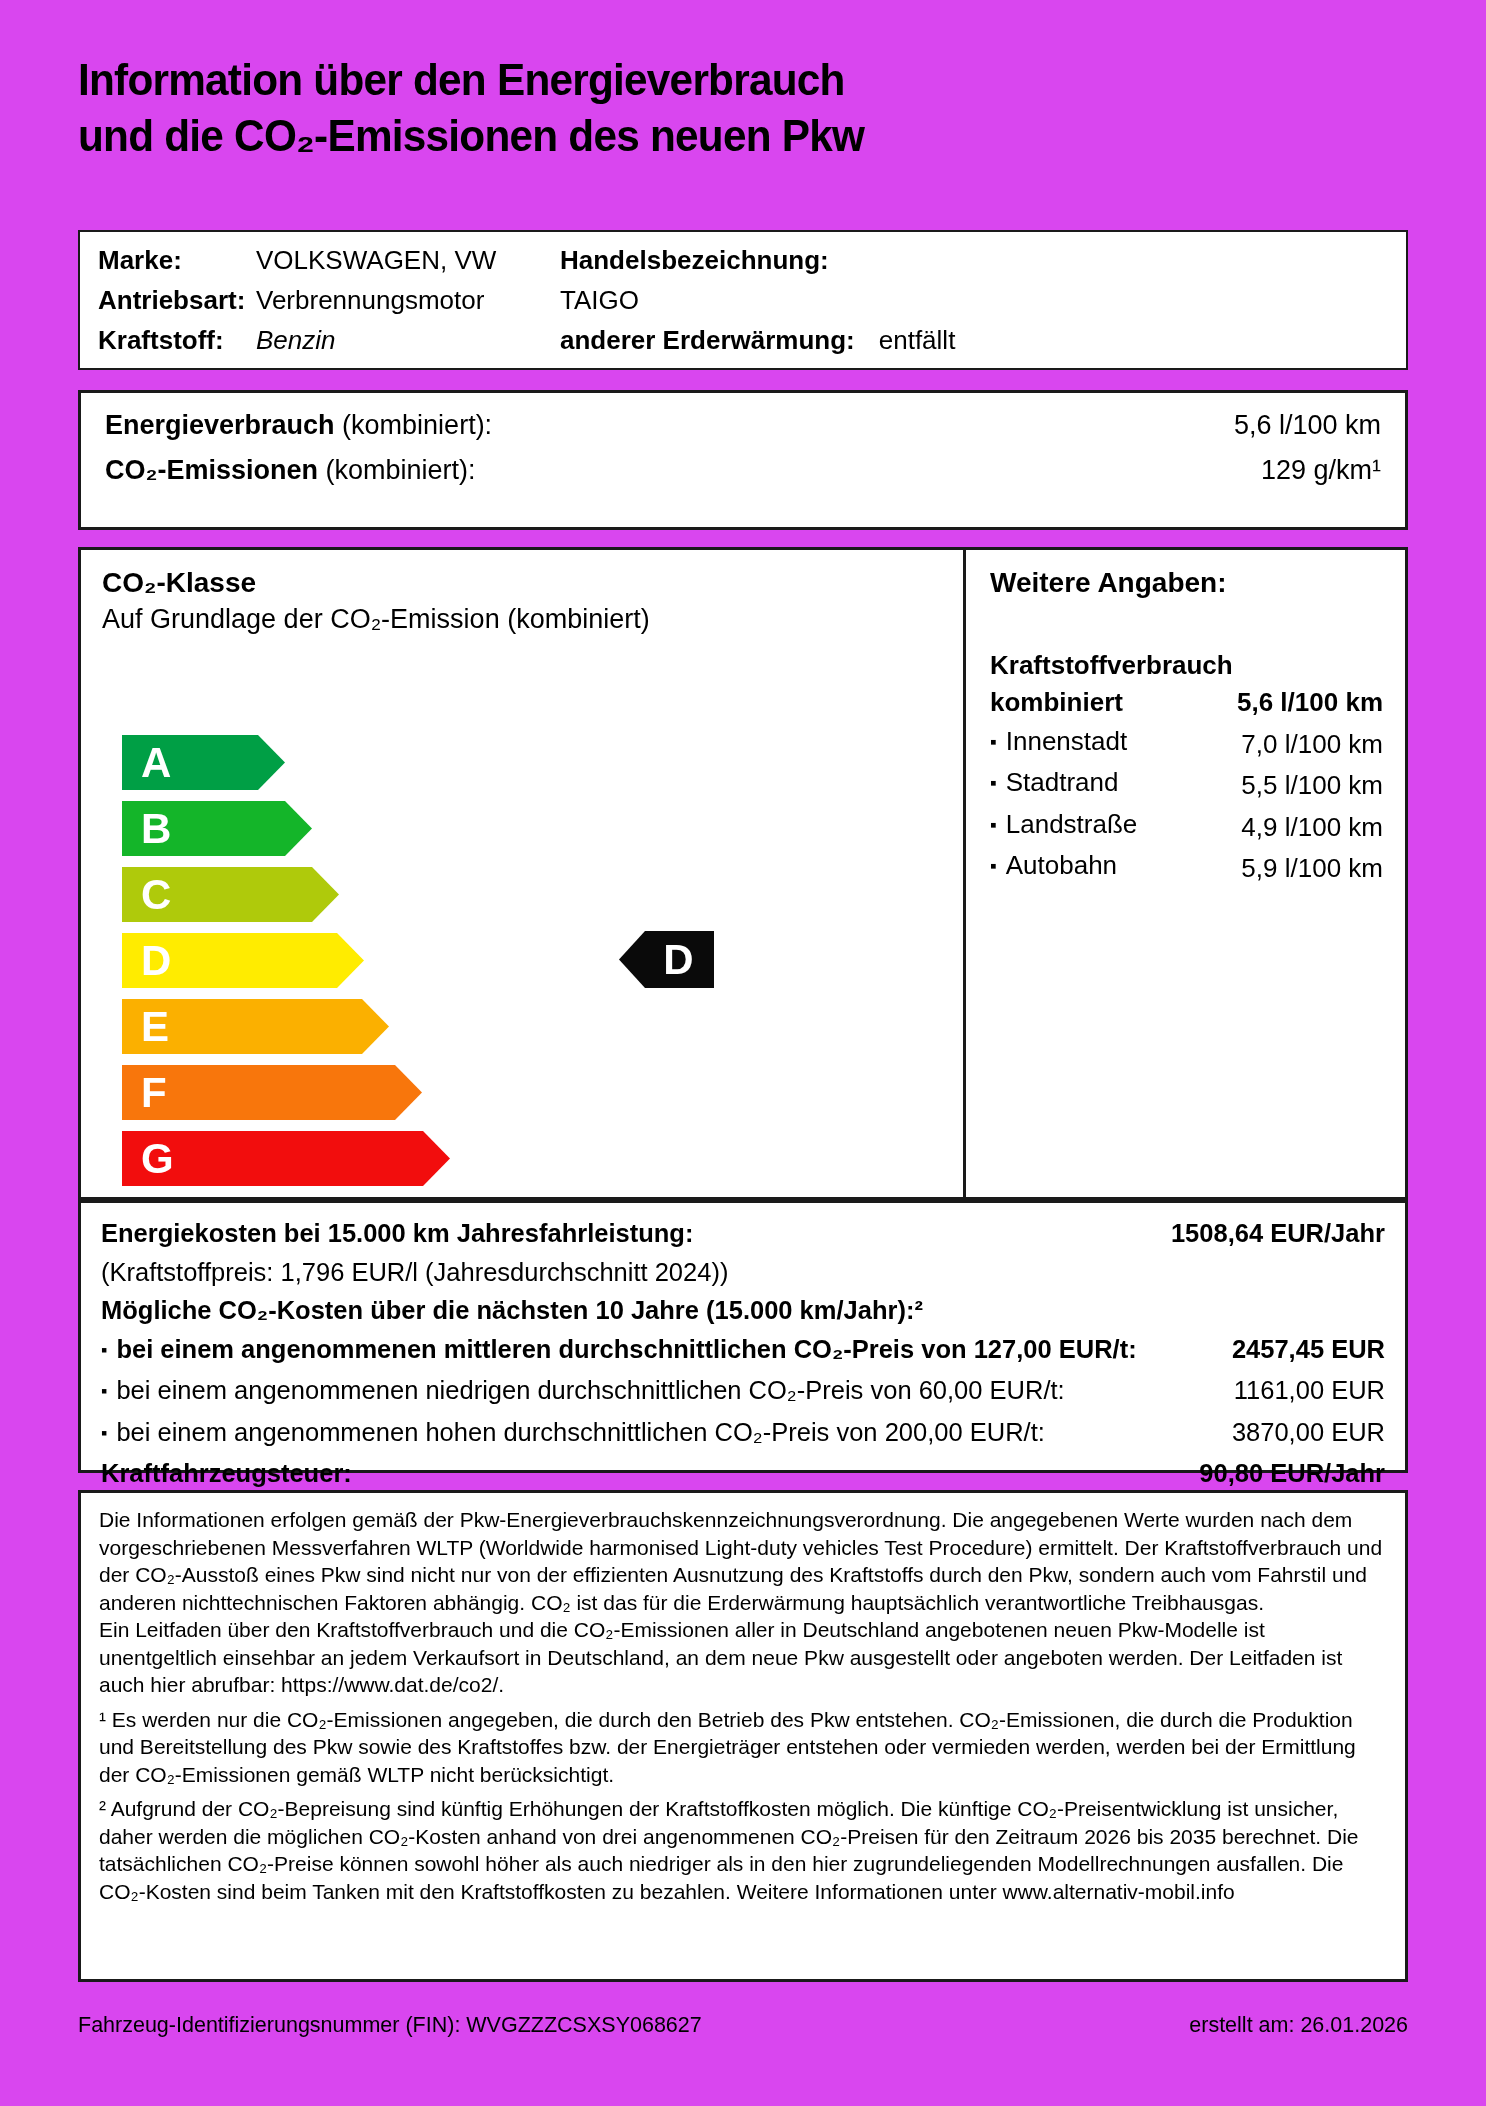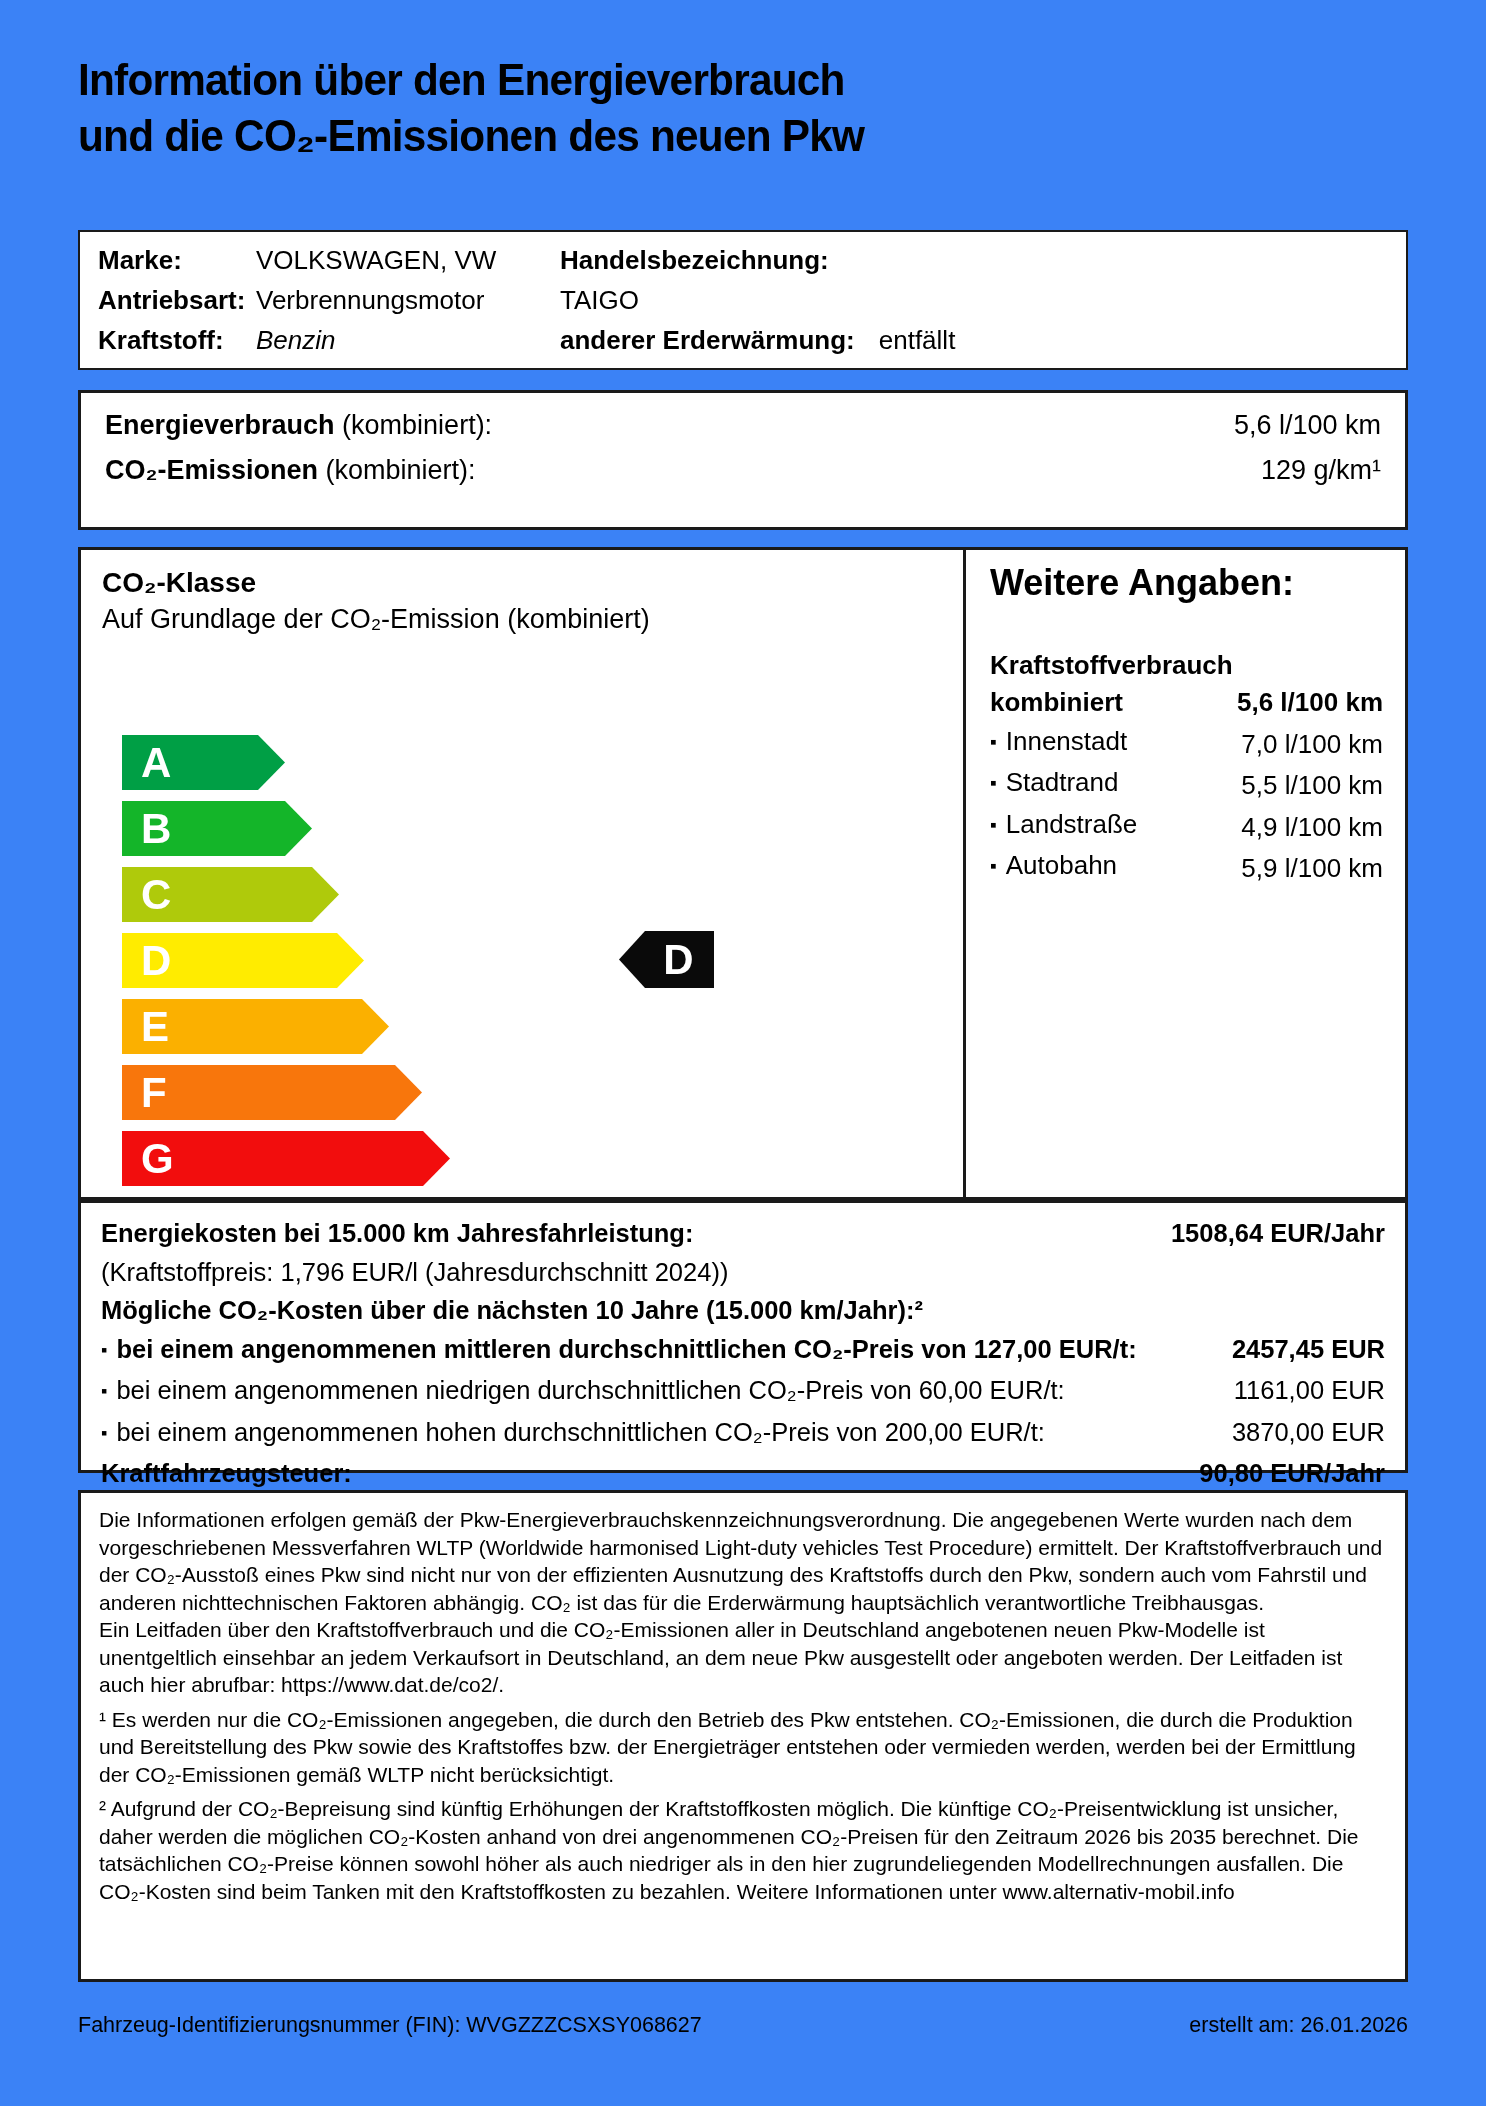--- a/index.html
+++ b/index.html
@@ -1,21 +1,21 @@
 <!DOCTYPE html>
 <html><head>
 <meta charset="utf-8">
 <style>
   * { margin: 0; padding: 0; box-sizing: border-box; }
   html, body { background: #e8e8e8; }
   .page {
     position: relative;
     width: 1486px;
     height: 2106px;
-    background: #3b82f6;
+    background: #d946ef;
     font-family: "Liberation Sans", "DejaVu Sans", sans-serif;
     color: #000;
     margin: 0 auto;
     overflow: hidden;
   }
   .content {
     position: absolute;
     left: 78px;
     top: 0;
     width: 1330px;
@@ -70,21 +70,21 @@
     padding: 14px 20px 14px 21px;
     position: relative;
   }
   .co2-left h2 { font-size: 28px; font-weight: bold; line-height: 37px; }
   .co2-left .sub { font-size: 27px; font-weight: normal; line-height: 37px; }
   .co2-right {
     flex: 1 1 auto;
     border-left: 3px solid #1a1a1a;
     padding: 14px 22px 14px 24px;
   }
-  .co2-right h2 { font-size: 36px; font-weight: bold; line-height: 37px; }
+  .co2-right h2 { font-size: 28px; font-weight: bold; line-height: 37px; }
   .fuel-heading { margin-top: 46px; font-size: 26px; font-weight: bold; line-height: 36px; }
   .wrow { display: flex; justify-content: space-between; font-size: 26px; line-height: 38.5px; align-items: flex-end; }
   .wrow.bold { font-weight: bold; }
   .wrow .wl { white-space: nowrap; }
   .wrow .bullet { font-size: 19px; margin-right: 9px; position: relative; top: -2px; }
   
   .arrows {
     position: relative;
     margin-top: 97px;
     margin-left: 20px;

